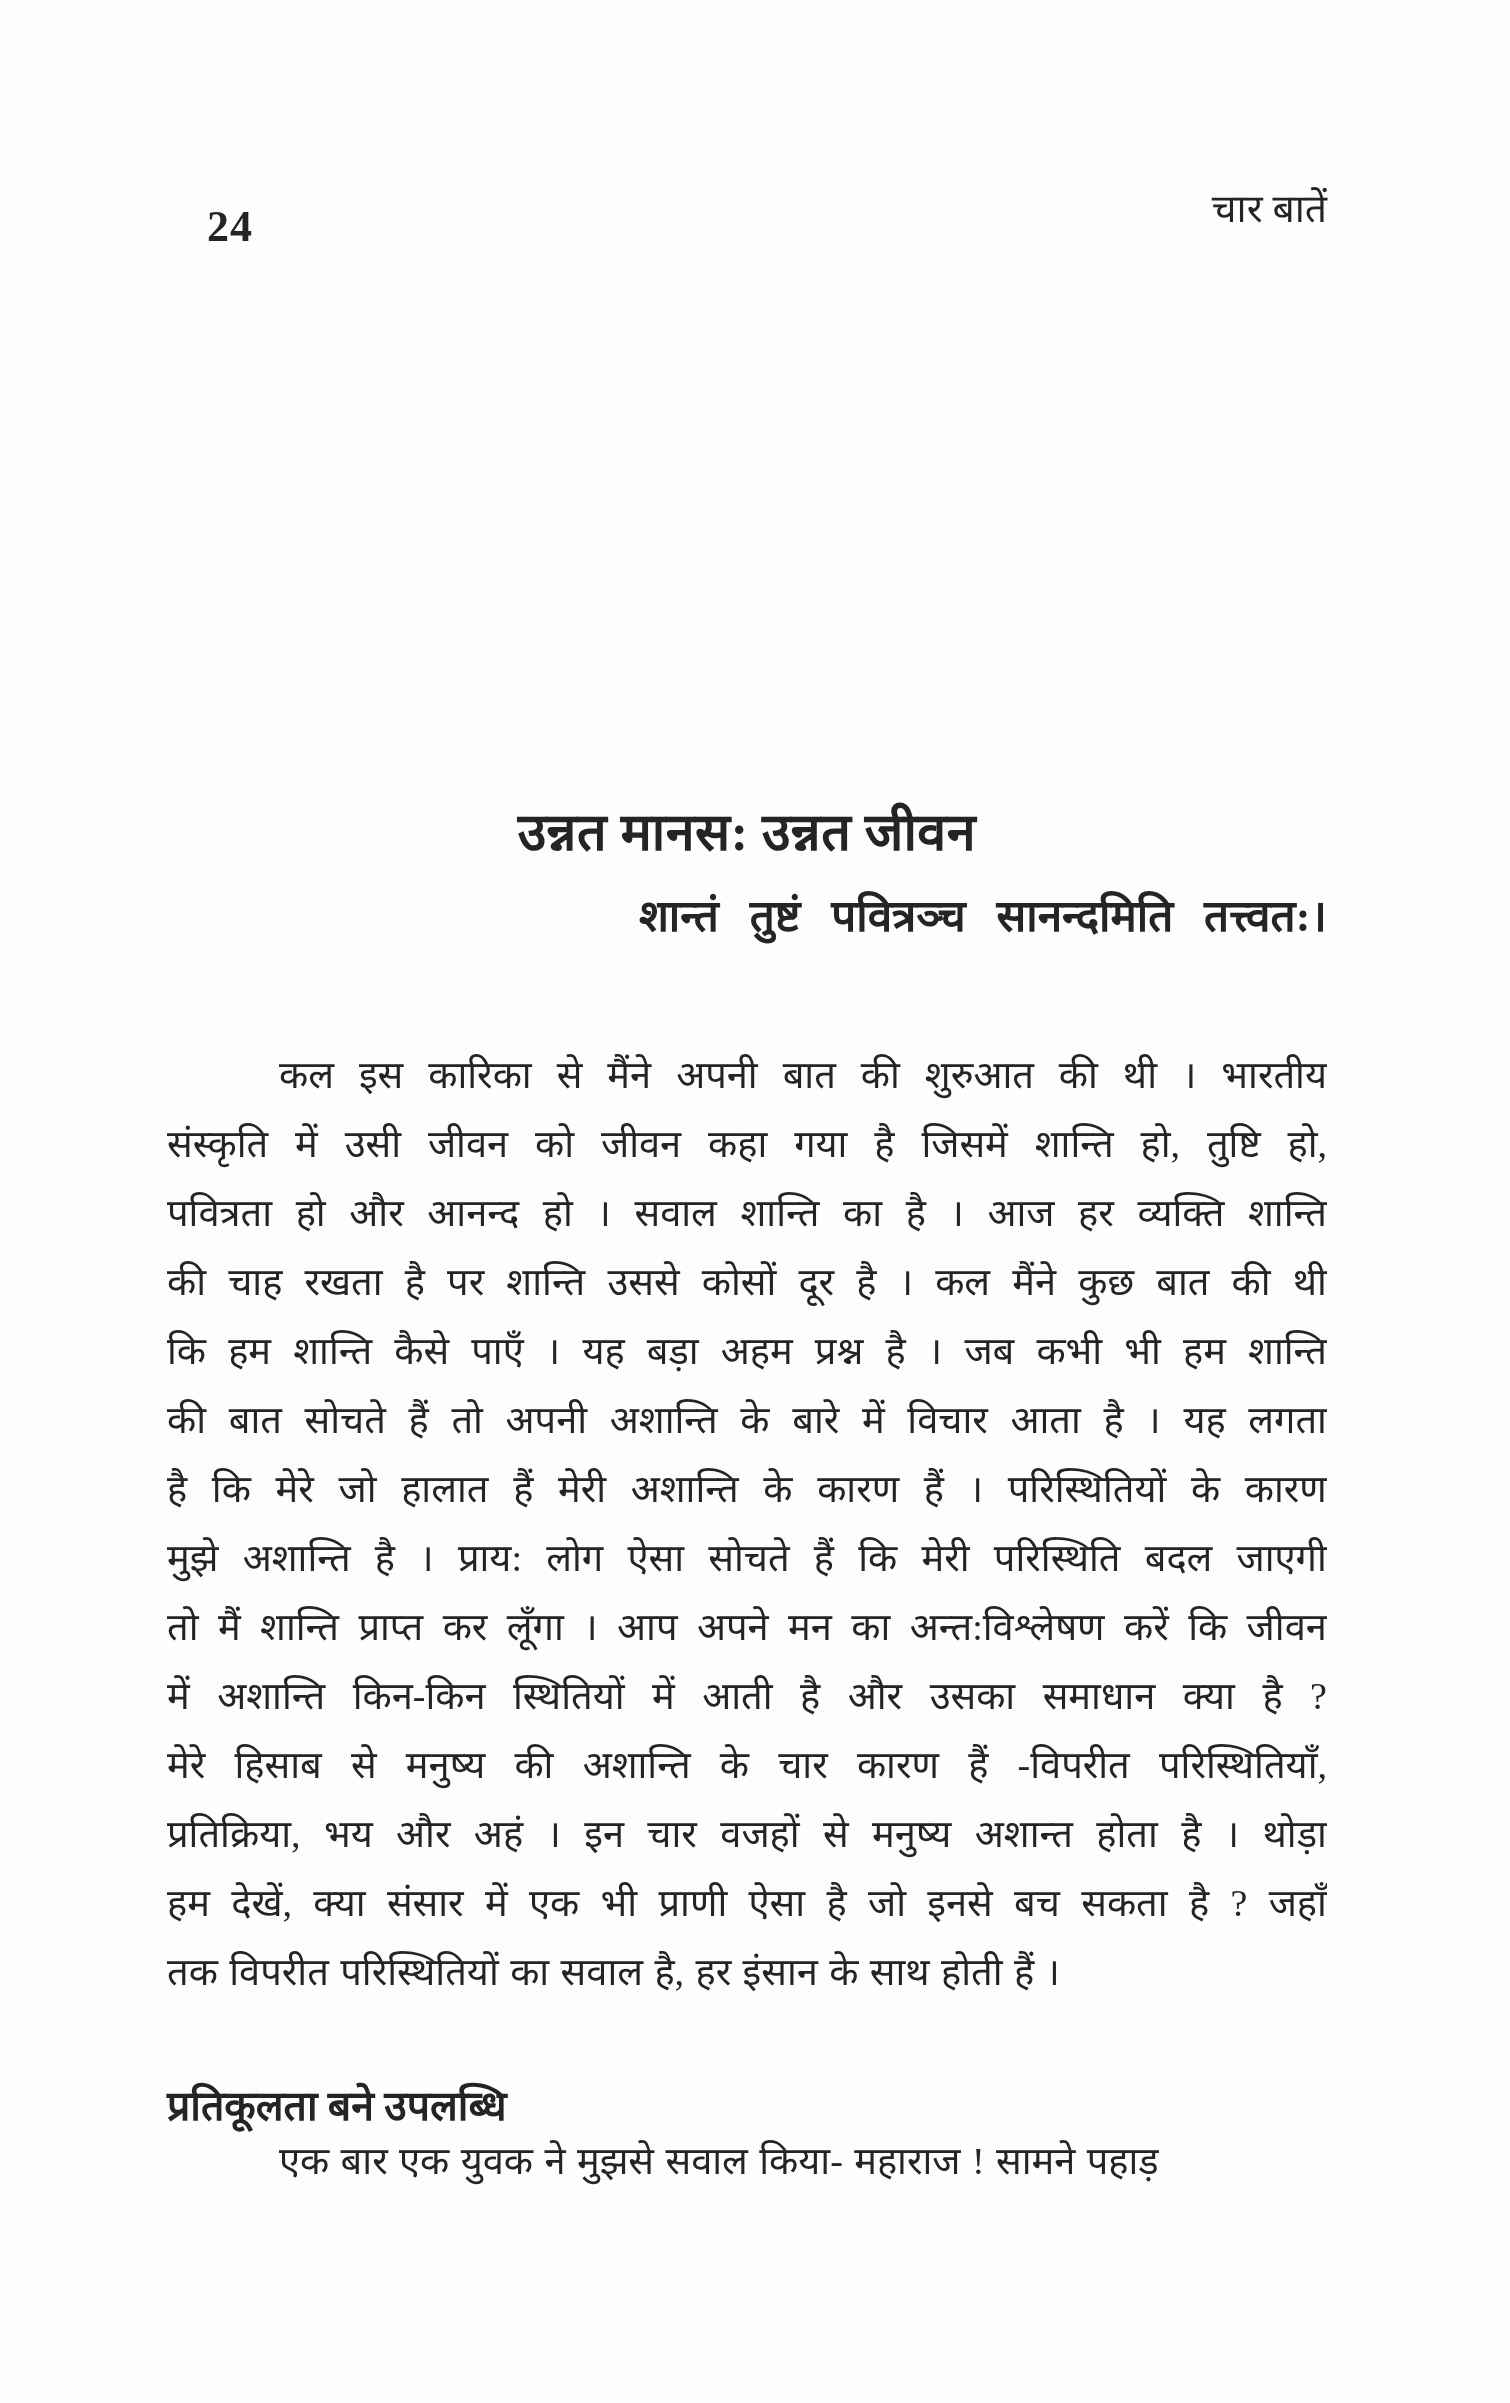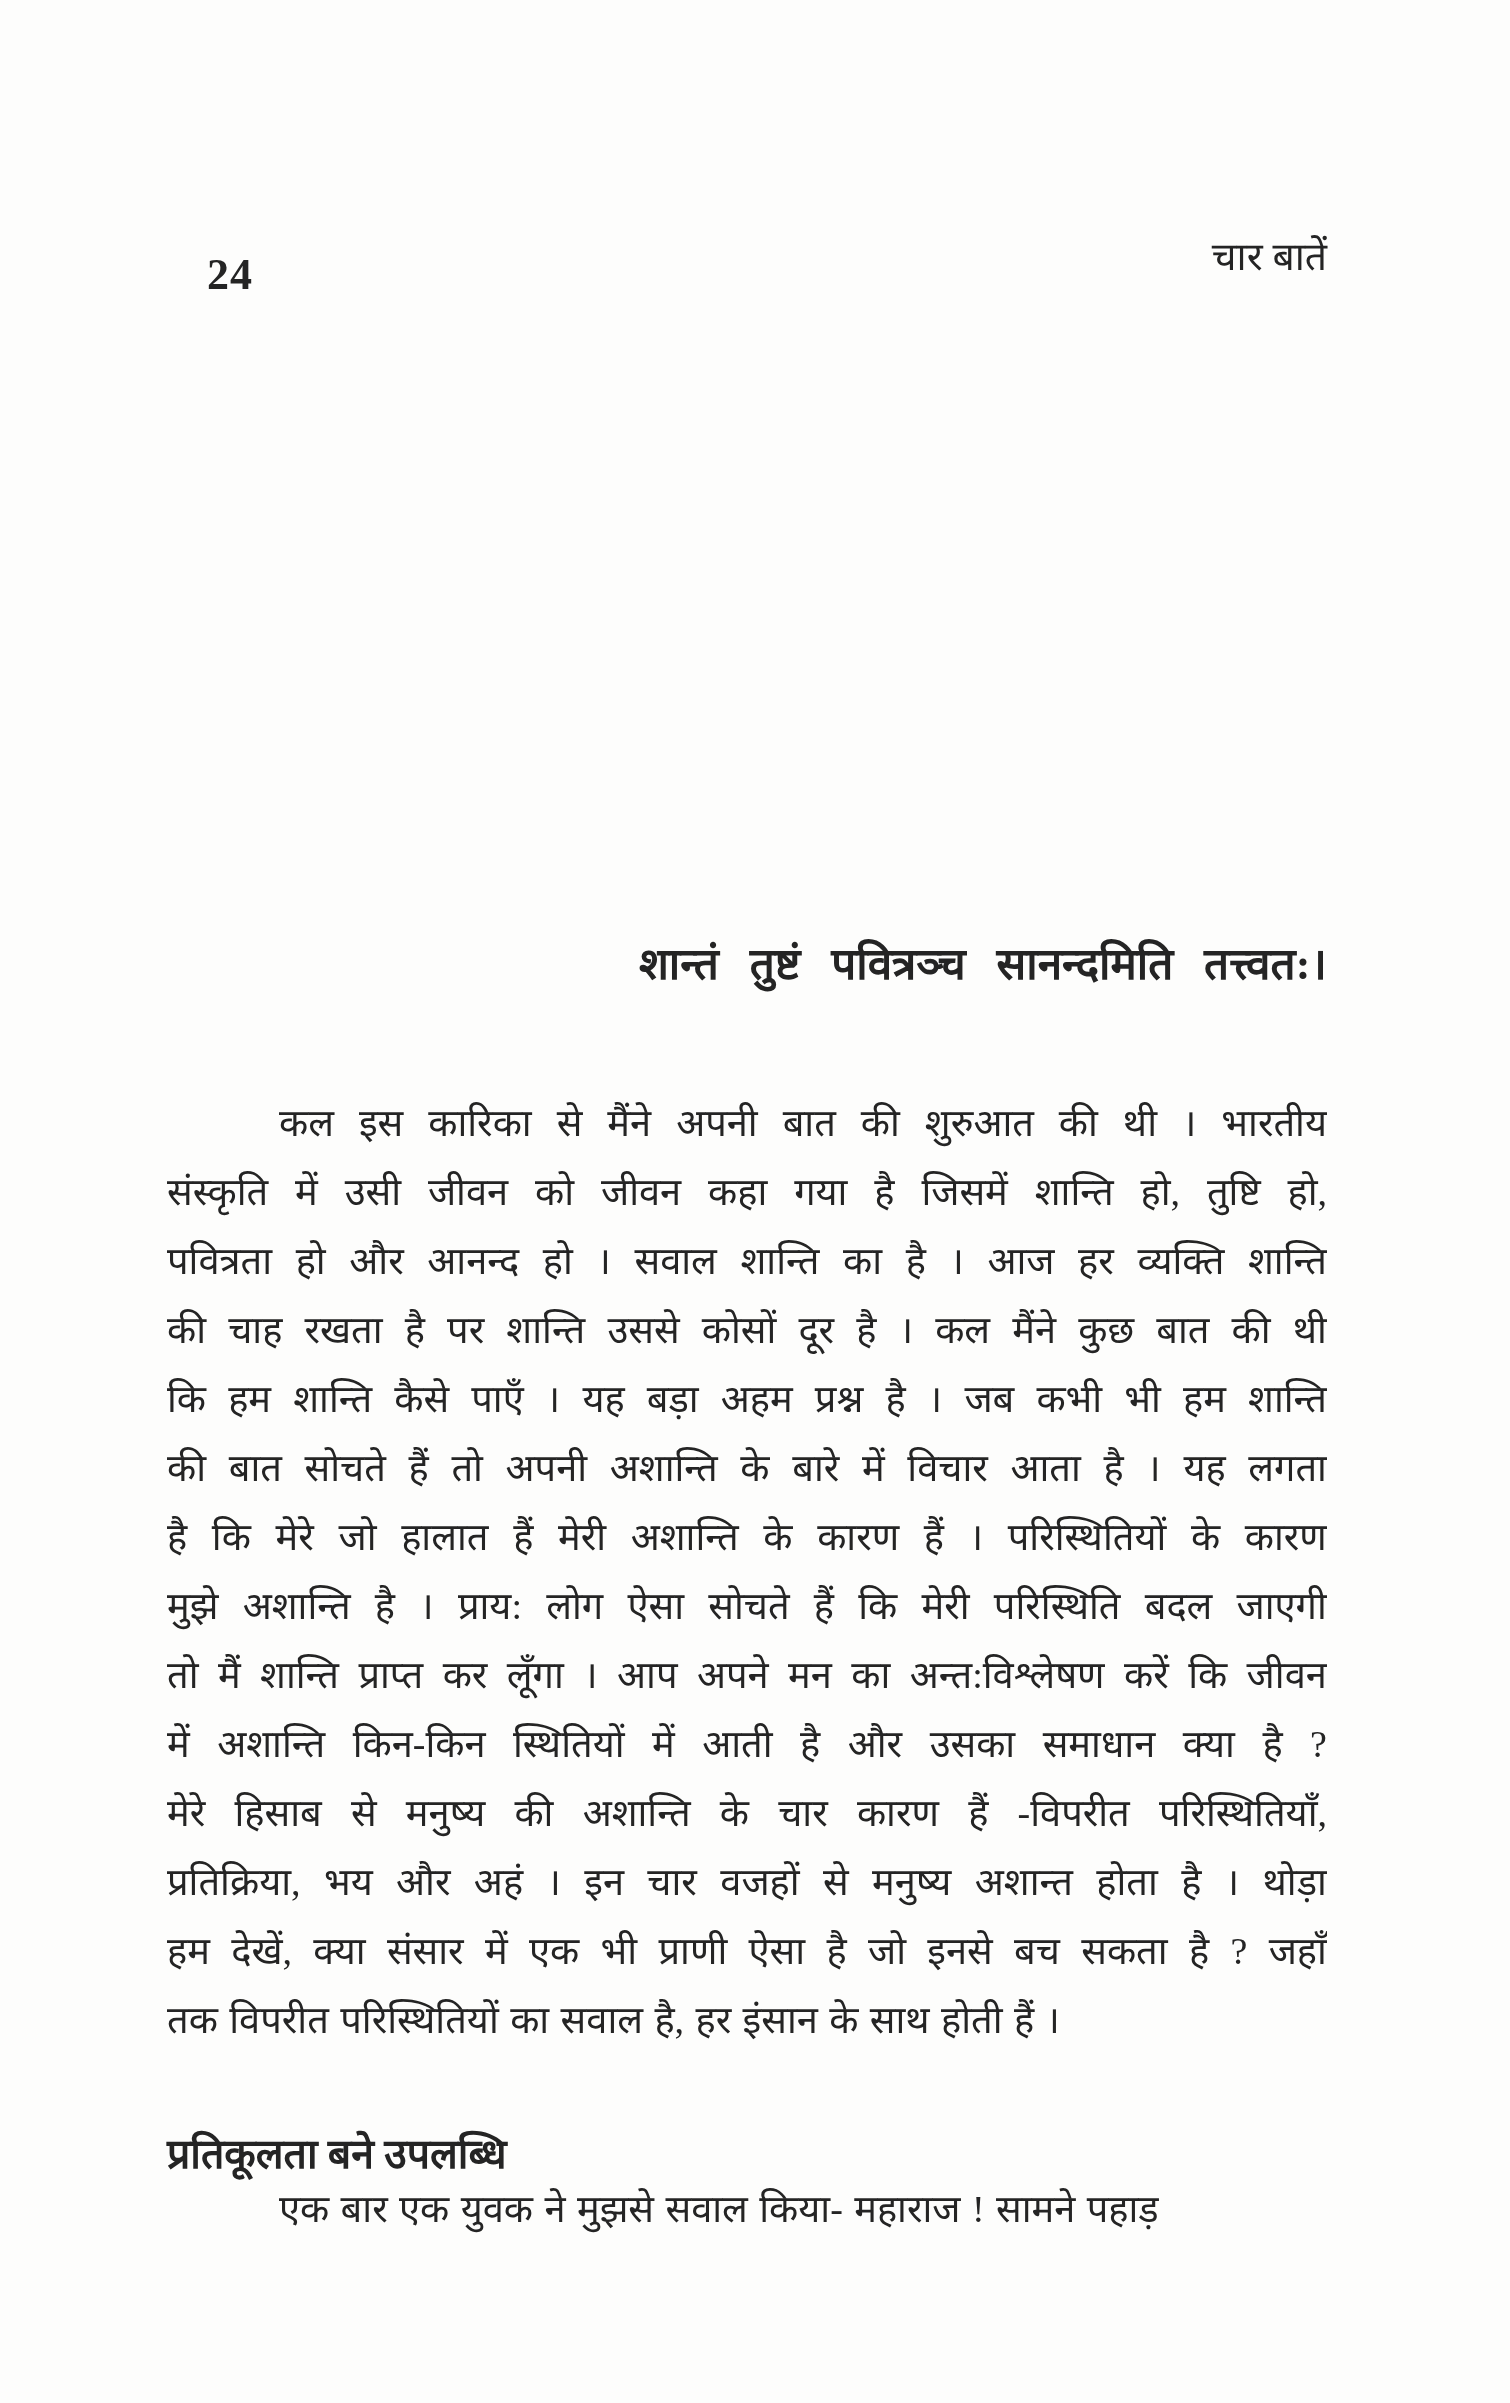--- a/index.html
+++ b/index.html
@@ -5,21 +5,21 @@
   html, body { margin: 0; padding: 0; }
   body {
     width: 1510px; height: 2404px;
     background: #fdfdfc;
     font-family: "Liberation Serif", "DejaVu Serif", serif;
     color: #242424;
     position: relative;
     overflow: hidden;
   }
   .page {
-    position: absolute; inset: 0; margin-top: 48px;
+    position: absolute; inset: 0;
   }
   
   .page-number {
     position: absolute; left: 207px; top: 203px;
     font-size: 44px; font-weight: 700; line-height: 47px;
     letter-spacing: 0.9px;
   }
   .running-title {
     position: absolute; right: 183px; top: 182px;
     font-size: 39px; font-weight: 400; line-height: 53px;
@@ -60,20 +60,21 @@
 </style>
 </head>
 <body style="background: rgb(253, 253, 252); color: rgb(36, 36, 36);">
 
 <div class="page">
 
   <div class="page-number">24</div>
 
   <div class="running-title">चार बातें</div>
 
+  <h1 class="chapter-title">उन्नत मानस: उन्नत जीवन</h1>
 
   <div class="verse">
     <div>शान्तं तुष्टं पवित्रञ्च सानन्दमिति तत्त्वत:।</div>
   </div>
 
   <div class="body-block" id="paragraph1">
       <div class="bline just" style="padding-left: 112px;">
         <span>कल</span>
         <span>इस</span>
         <span>कारिका</span>

